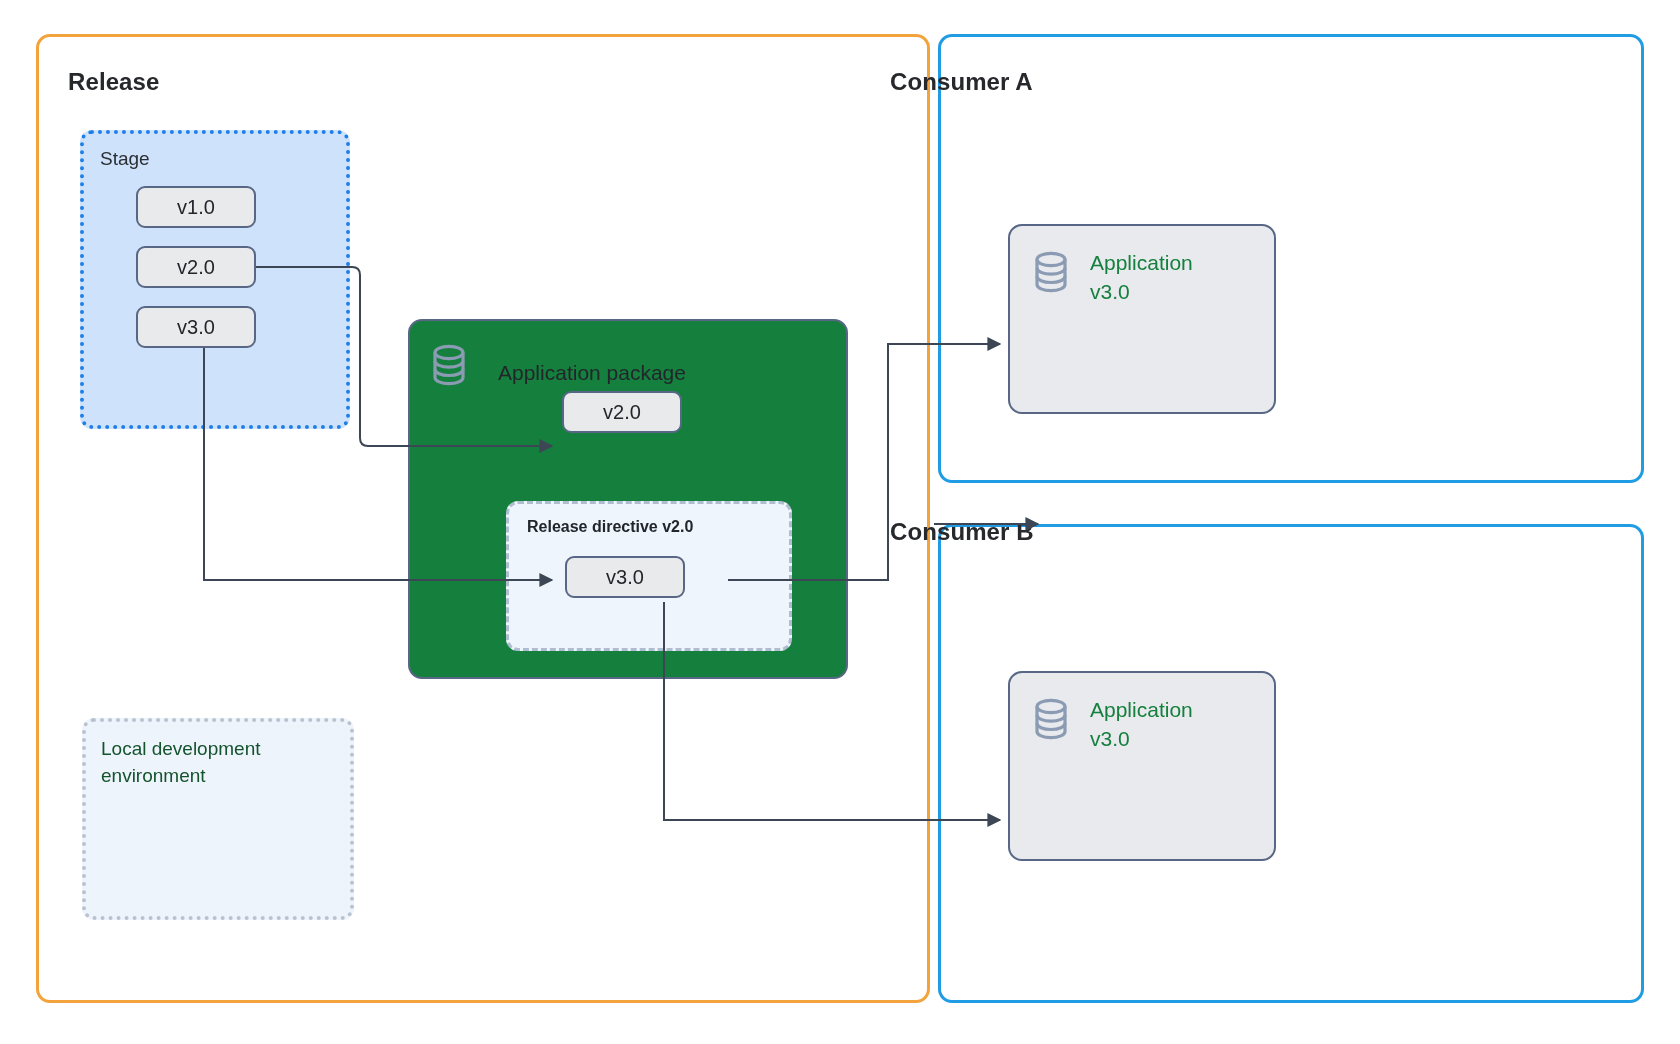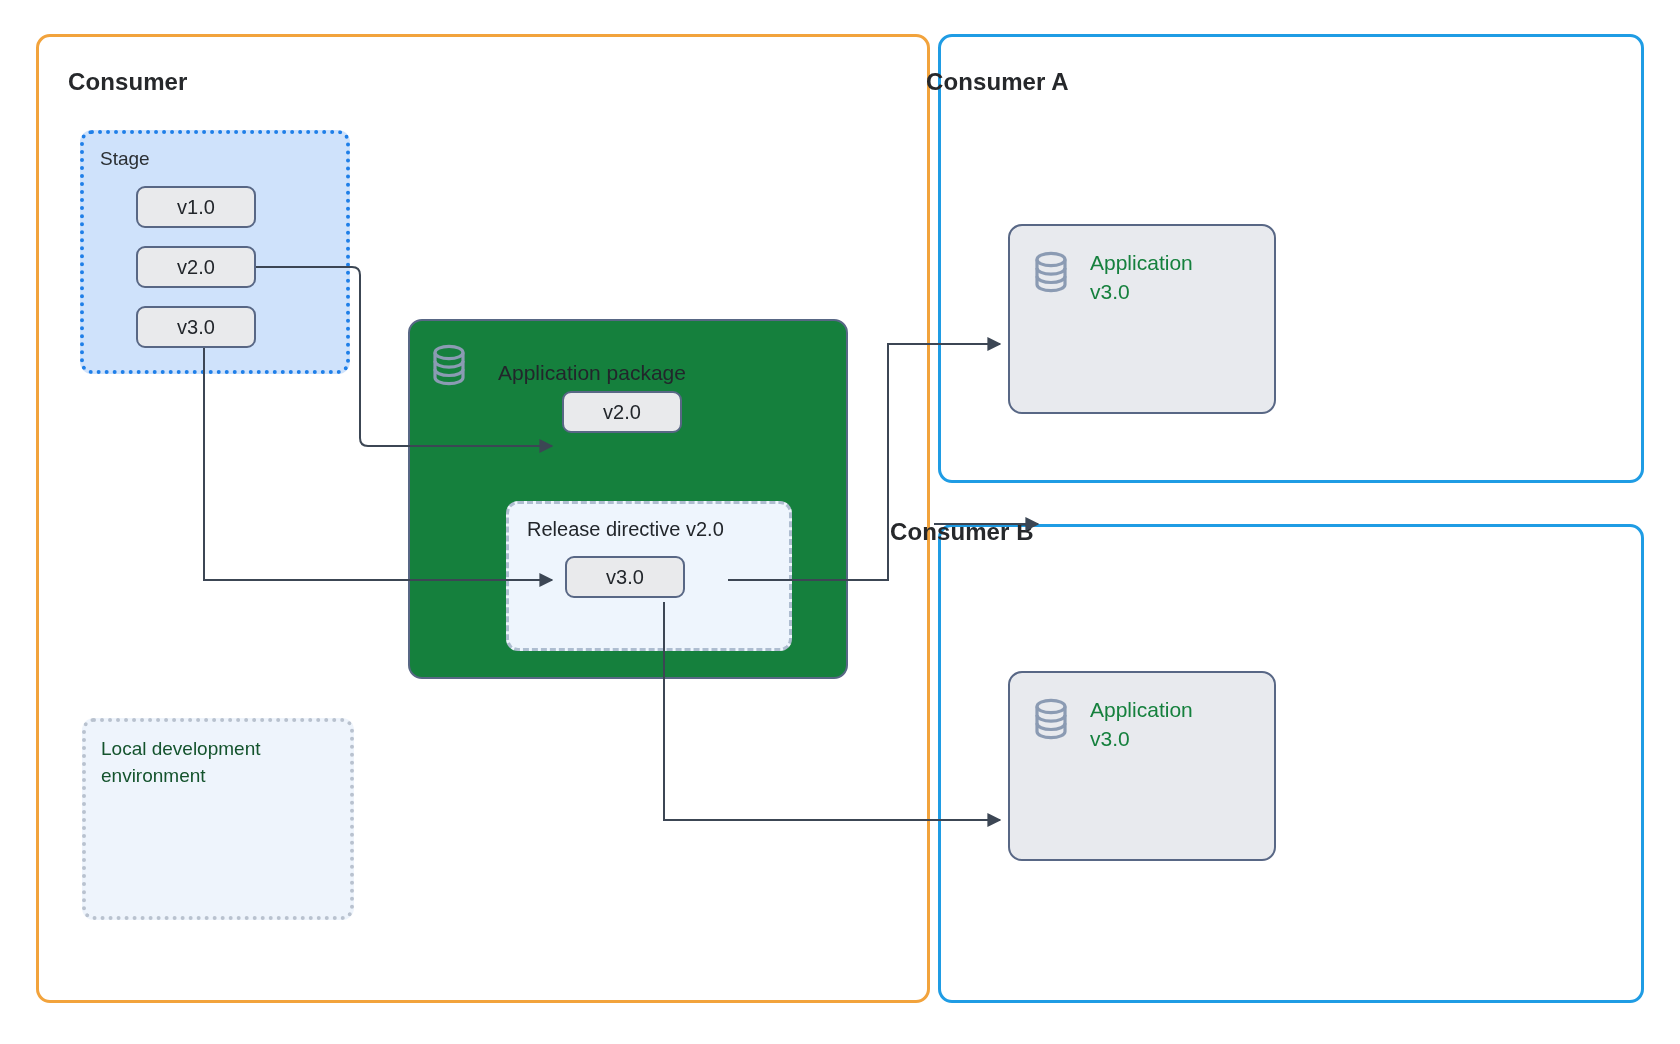--- a/index.html
+++ b/index.html
@@ -52,21 +52,21 @@
     font-weight: bold;
     color: #26282b;
     letter-spacing: 0.1px;
     white-space: nowrap;
   }
 
   
   .stage-box {
     position: absolute;
     left: 80px; top: 130px;
-    width: 270px; height: 244px;
+    width: 270px; height: 299px;
     border: 4px dotted #1f7fe8;
     border-radius: 12px;
     background: #cfe2fb;
     box-sizing: border-box;
   }
   .stage-label {
     position: absolute;
     left: 16px; top: 14px;
     font-size: 19px;
     color: #2b2f33;
@@ -129,23 +129,24 @@
     left: 96px; top: 180px;
     width: 286px; height: 150px;
     border: 3px dashed #aebdd0;
     border-radius: 12px;
     background: #eef5fd;
     box-sizing: border-box;
   }
   .reldir-title {
     position: absolute;
     left: 18px; top: 14px;
-    font-size: 20px;
+    font-size: 16px;
     color: #22262b;
     white-space: nowrap;
+    font-weight: bold;
   }
 
   
   .appcard {
     position: absolute;
     width: 268px;
     height: 190px;
     border: 2px solid #586785;
     border-radius: 14px;
     background: #e8eaee;
@@ -180,22 +181,22 @@
 </style>
 </head>
 <body>
 
 <div id="stage">
 
   <div class="zone zone-provider"></div>
   <div class="zone zone-consumer-a"></div>
   <div class="zone zone-consumer-b"></div>
 
-  <div class="zone-title" style="left:68px; top:68px;">Consumer</div>
-  <div class="zone-title" style="left:890px; top:68px;margin-left:36px;">Consumer A</div>
+  <div class="zone-title" style="left:68px; top:68px;">Release</div>
+  <div class="zone-title" style="left:890px; top:68px;">Consumer A</div>
   <div class="zone-title" style="left:890px; top:518px;">Consumer B</div>
 
   <div class="stage-box">
     <div class="stage-label">Stage</div>
   </div>
   <div class="chip" style="left:136px; top:186px;">v1.0</div>
   <div class="chip" style="left:136px; top:246px;">v2.0</div>
   <div class="chip" style="left:136px; top:306px;">v3.0</div>
 
   <div class="localdev-box">

